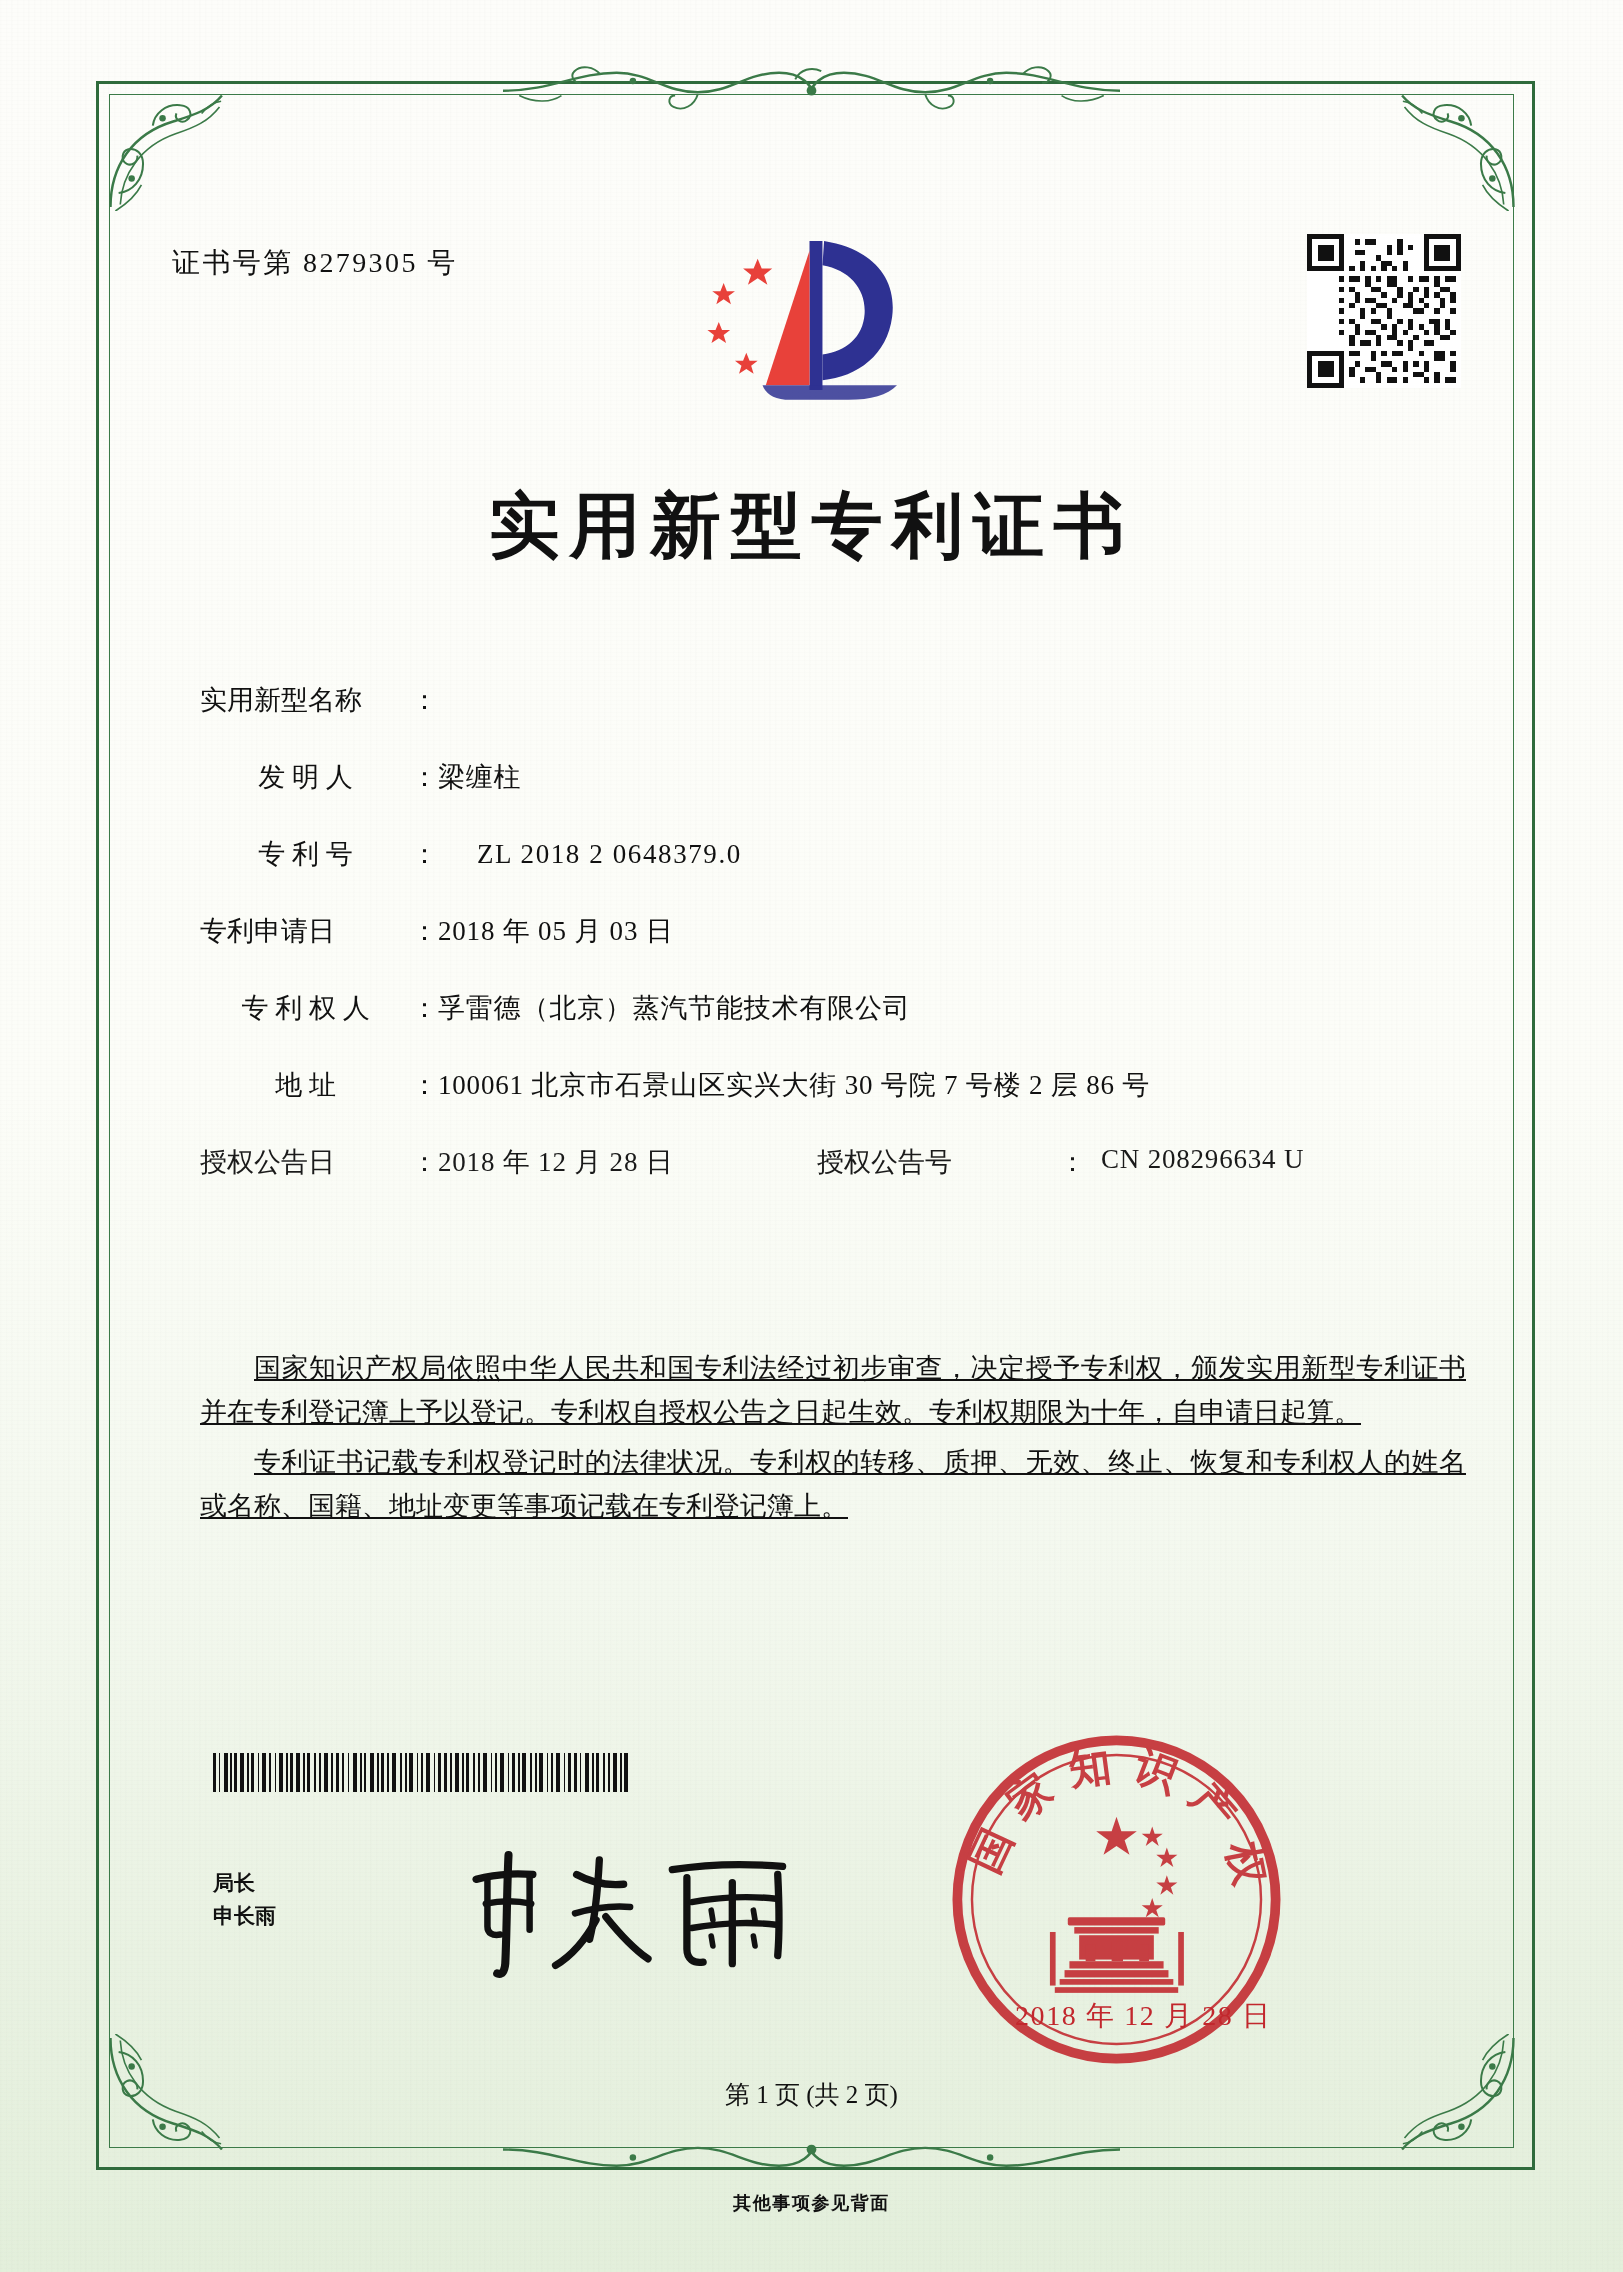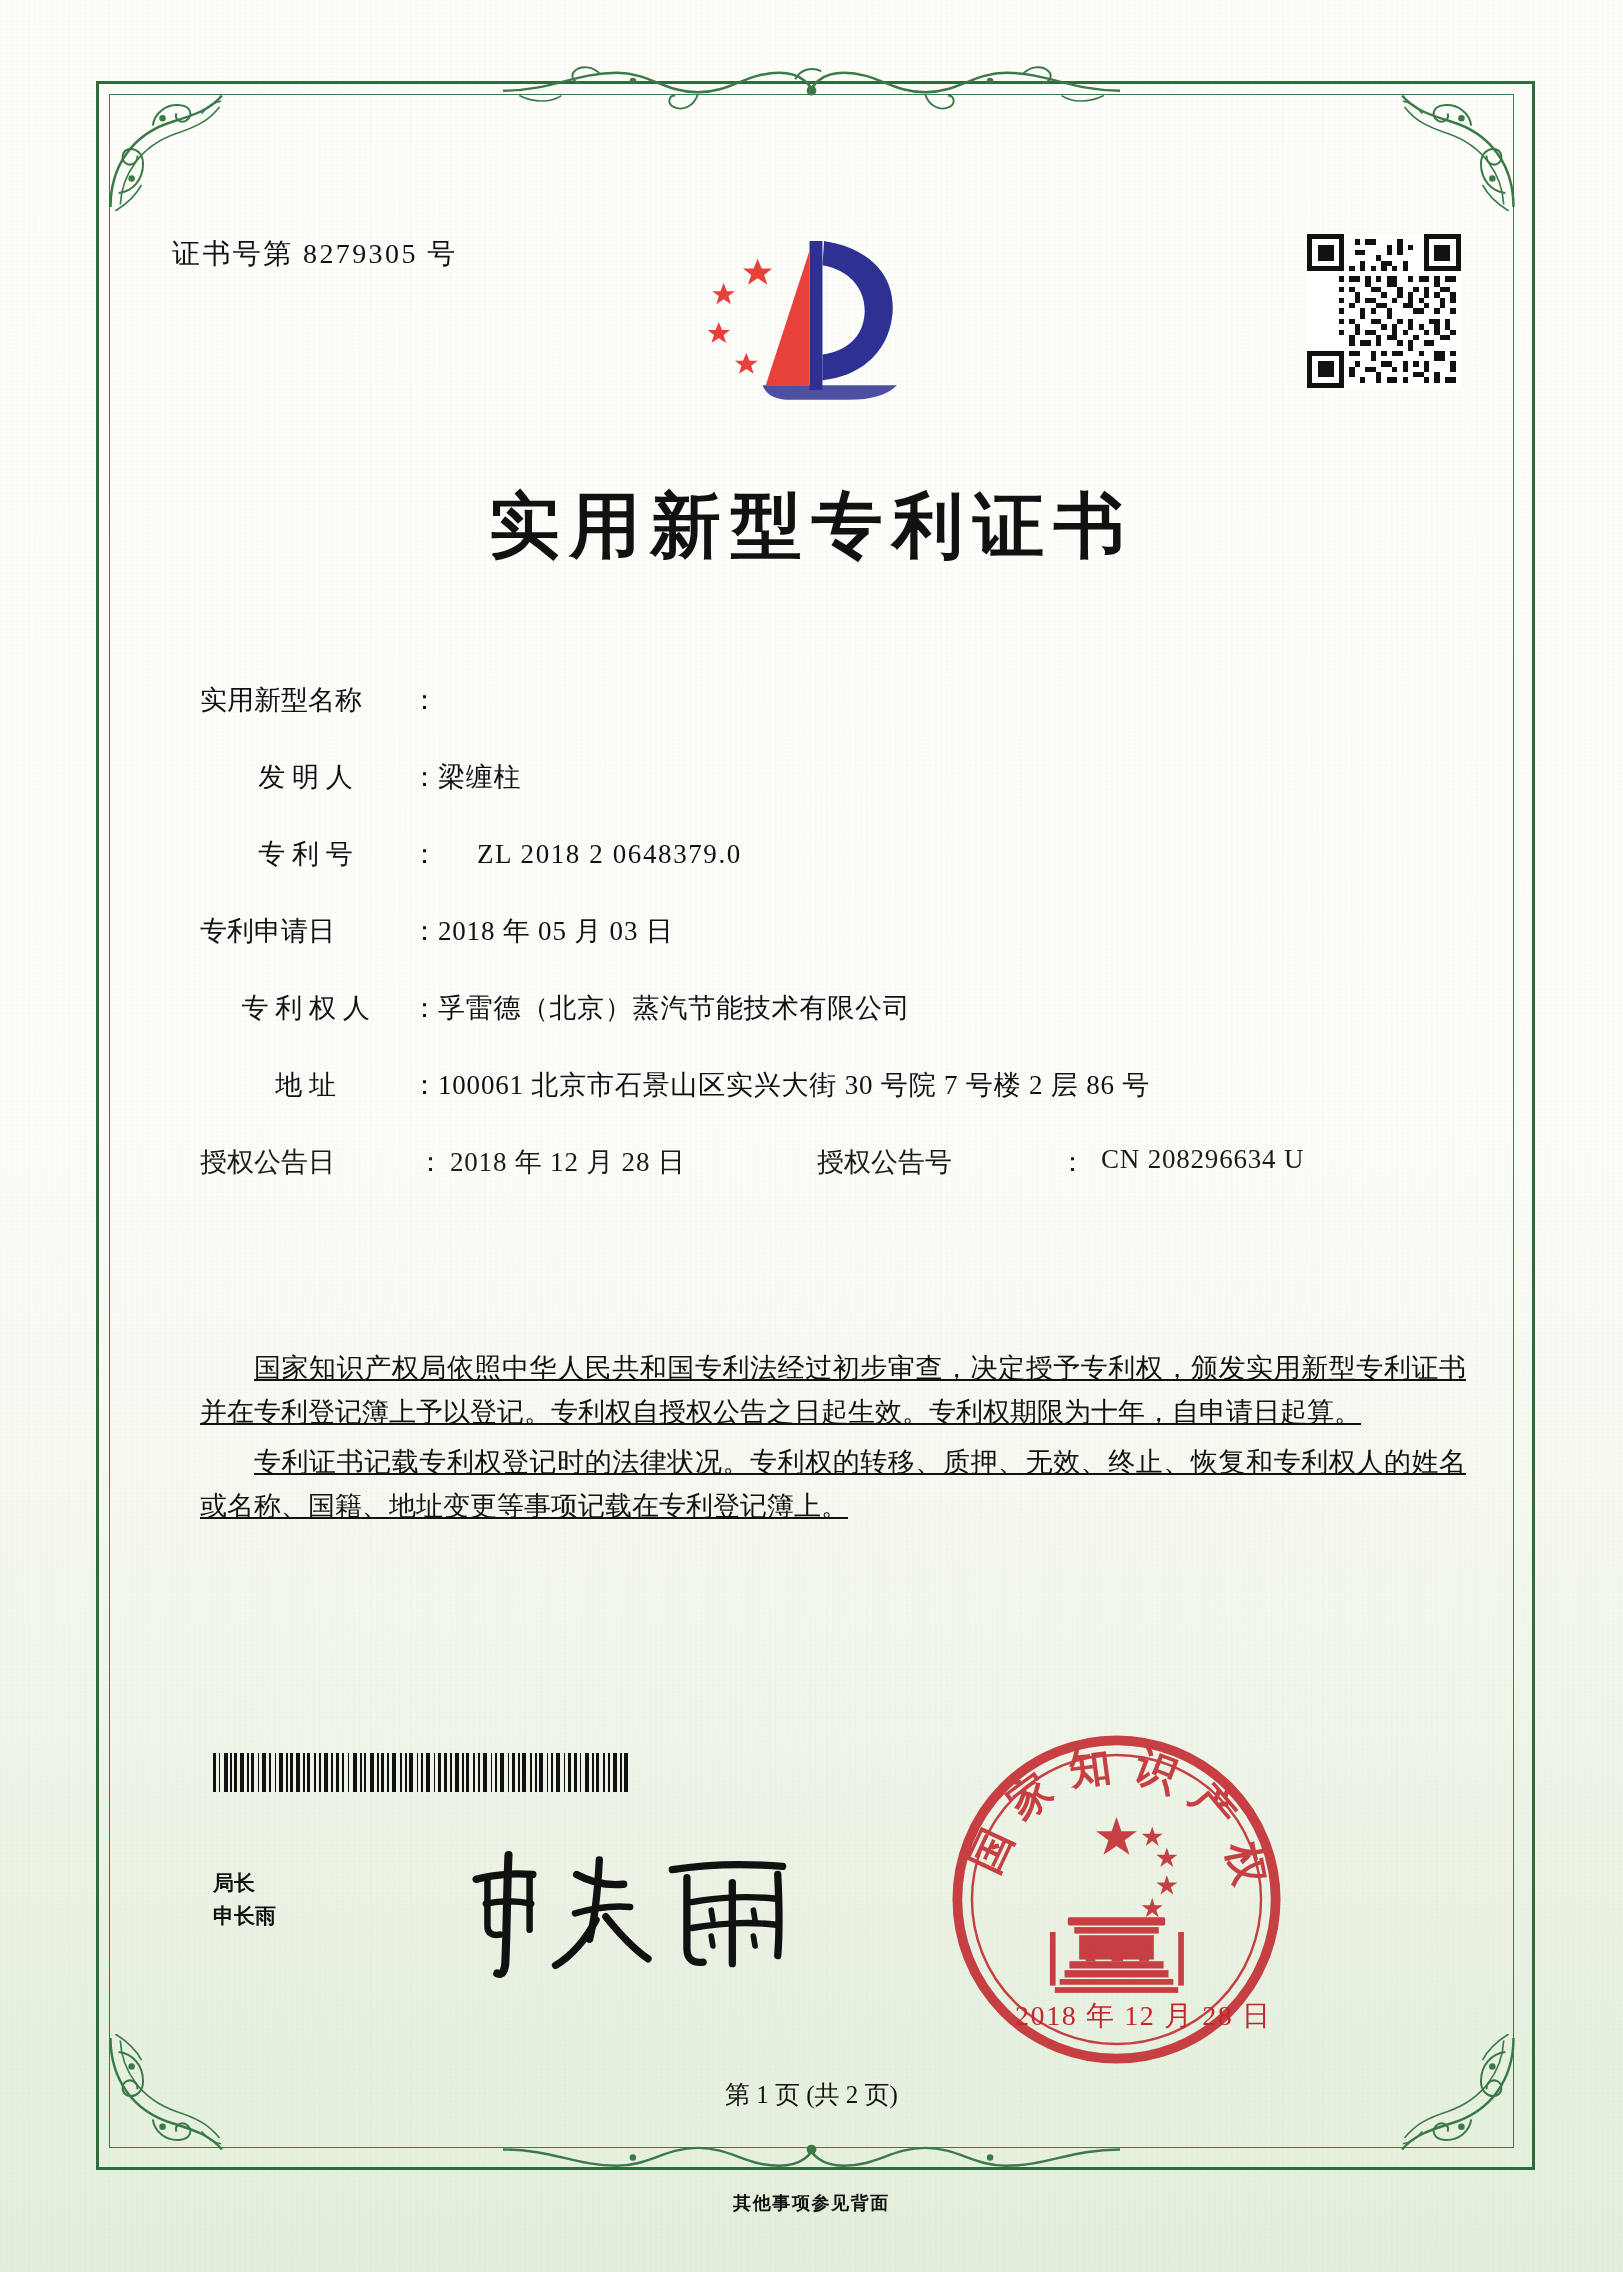--- a/index.html
+++ b/index.html
@@ -85,21 +85,21 @@
     height: 49px;
     color: #3b7a48;
     transform: scaleY(-1);
   }
   .bottom-vine svg { width: 617px; height: 49px; display: block; }
 
   
   .cert-number {
     position: absolute;
     left: 172px;
-    top: 235px;
+    top: 244px;
     font-size: 28px;
     letter-spacing: 2.4px;
     color: #111;
     white-space: nowrap;
     font-family: "Liberation Serif", "DejaVu Serif", serif;
   }
 
   
   .logo {
     position: absolute;
@@ -168,21 +168,21 @@
     margin-left: 39px;
   }
 
   
   .grant-row {
     display: flex;
     align-items: baseline;
     font-size: 27px;
     margin-bottom: 32px;
   }
-  .grant-left { width: 617px; flex: 0 0 617px; display: flex; gap: 6px; }
+  .grant-left { width: 617px; flex: 0 0 617px; display: flex; }
   .grant-right { flex: 1 1 auto; display: flex; gap: 15px; }
   .grant-left .field-label,
   .grant-right .field-label { width: 211px; flex: 0 0 211px; }
   .grant-right .field-label { width: 227px; flex: 0 0 227px; }
 
   
   .paragraphs {
     position: absolute;
     left: 200px;
     top: 1347px;

